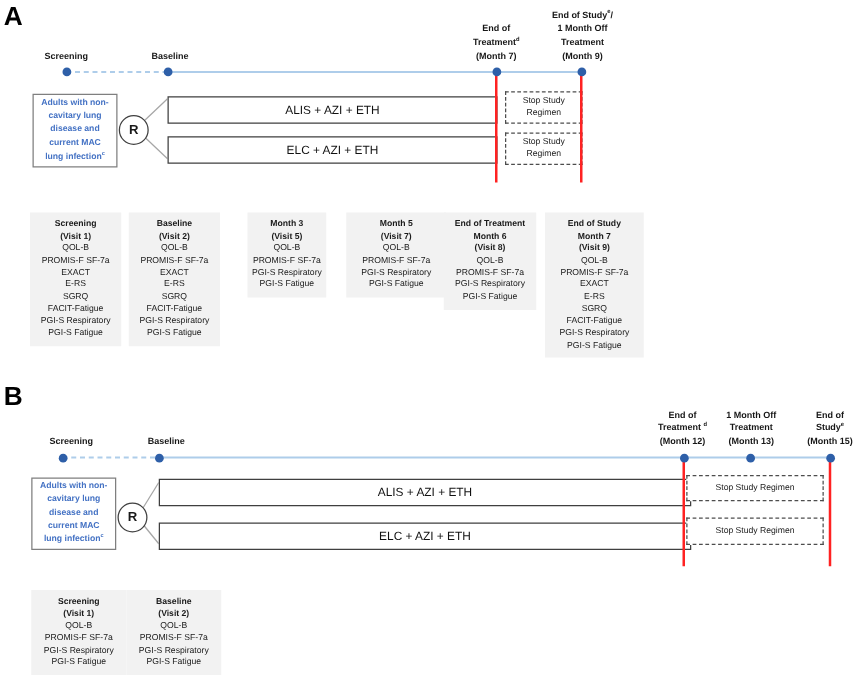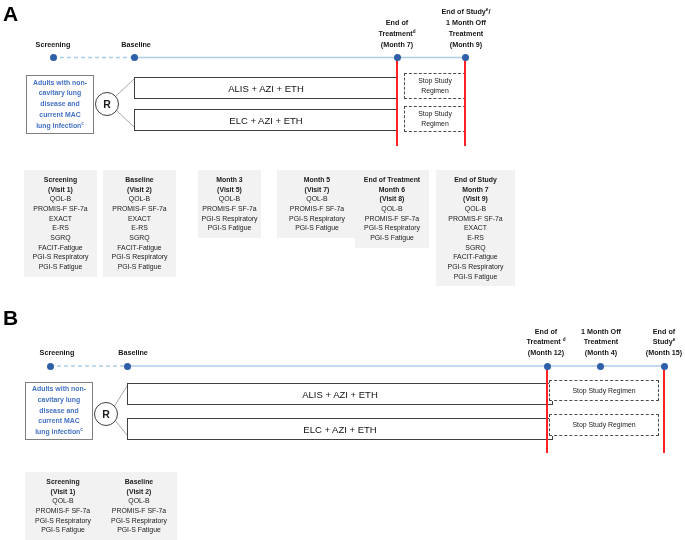--- a/index.html
+++ b/index.html
@@ -174,21 +174,21 @@
         <div>Baseline</div>
       </div>
       <div class="tl-label" style="left: 503px; width: 86px; bottom: 181px;">
         <div>End of</div>
         <div>Treatment <sup>d</sup></div>
         <div>(Month 12)</div>
       </div>
       <div class="tl-label" style="left: 558px; width: 86px; bottom: 181px;">
         <div>1 Month Off</div>
         <div>Treatment</div>
-        <div>(Month 4)</div>
+        <div>(Month 13)</div>
       </div>
       <div class="tl-label" style="left: 627px; width: 74px; bottom: 181px;">
         <div>End of</div>
         <div>Study<sup>e</sup></div>
         <div>(Month 15)</div>
       </div>
       <div class="pop-box" style="left: 25px; top: 82px; width: 66px; height: 56px;">
         <div>Adults with non-</div>
         <div>cavitary lung</div>
         <div>disease and</div>

